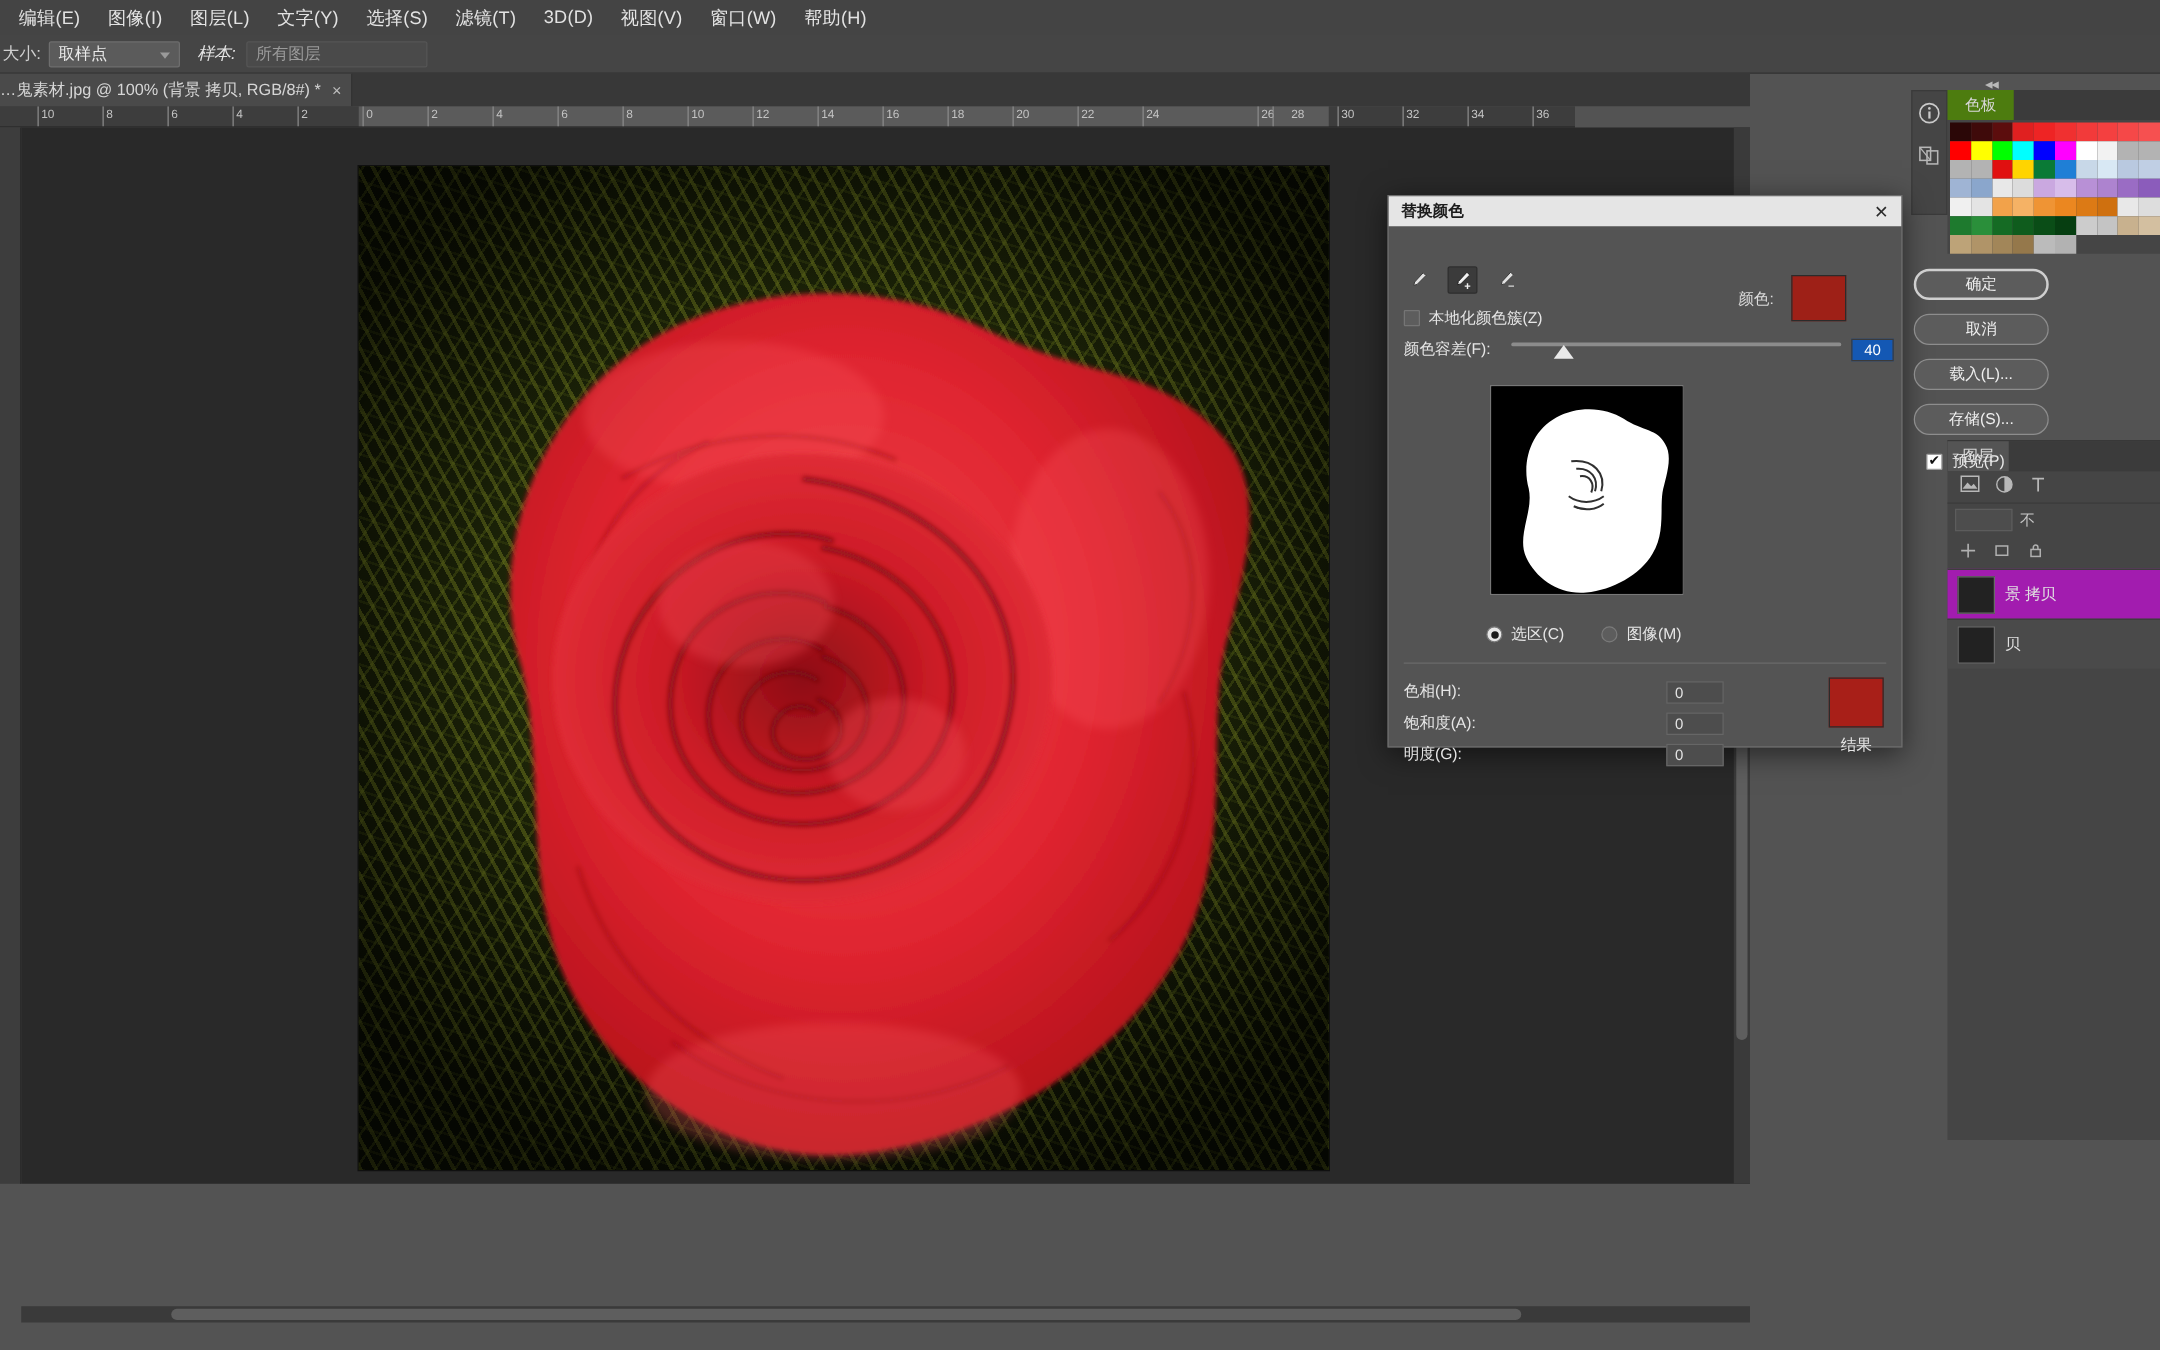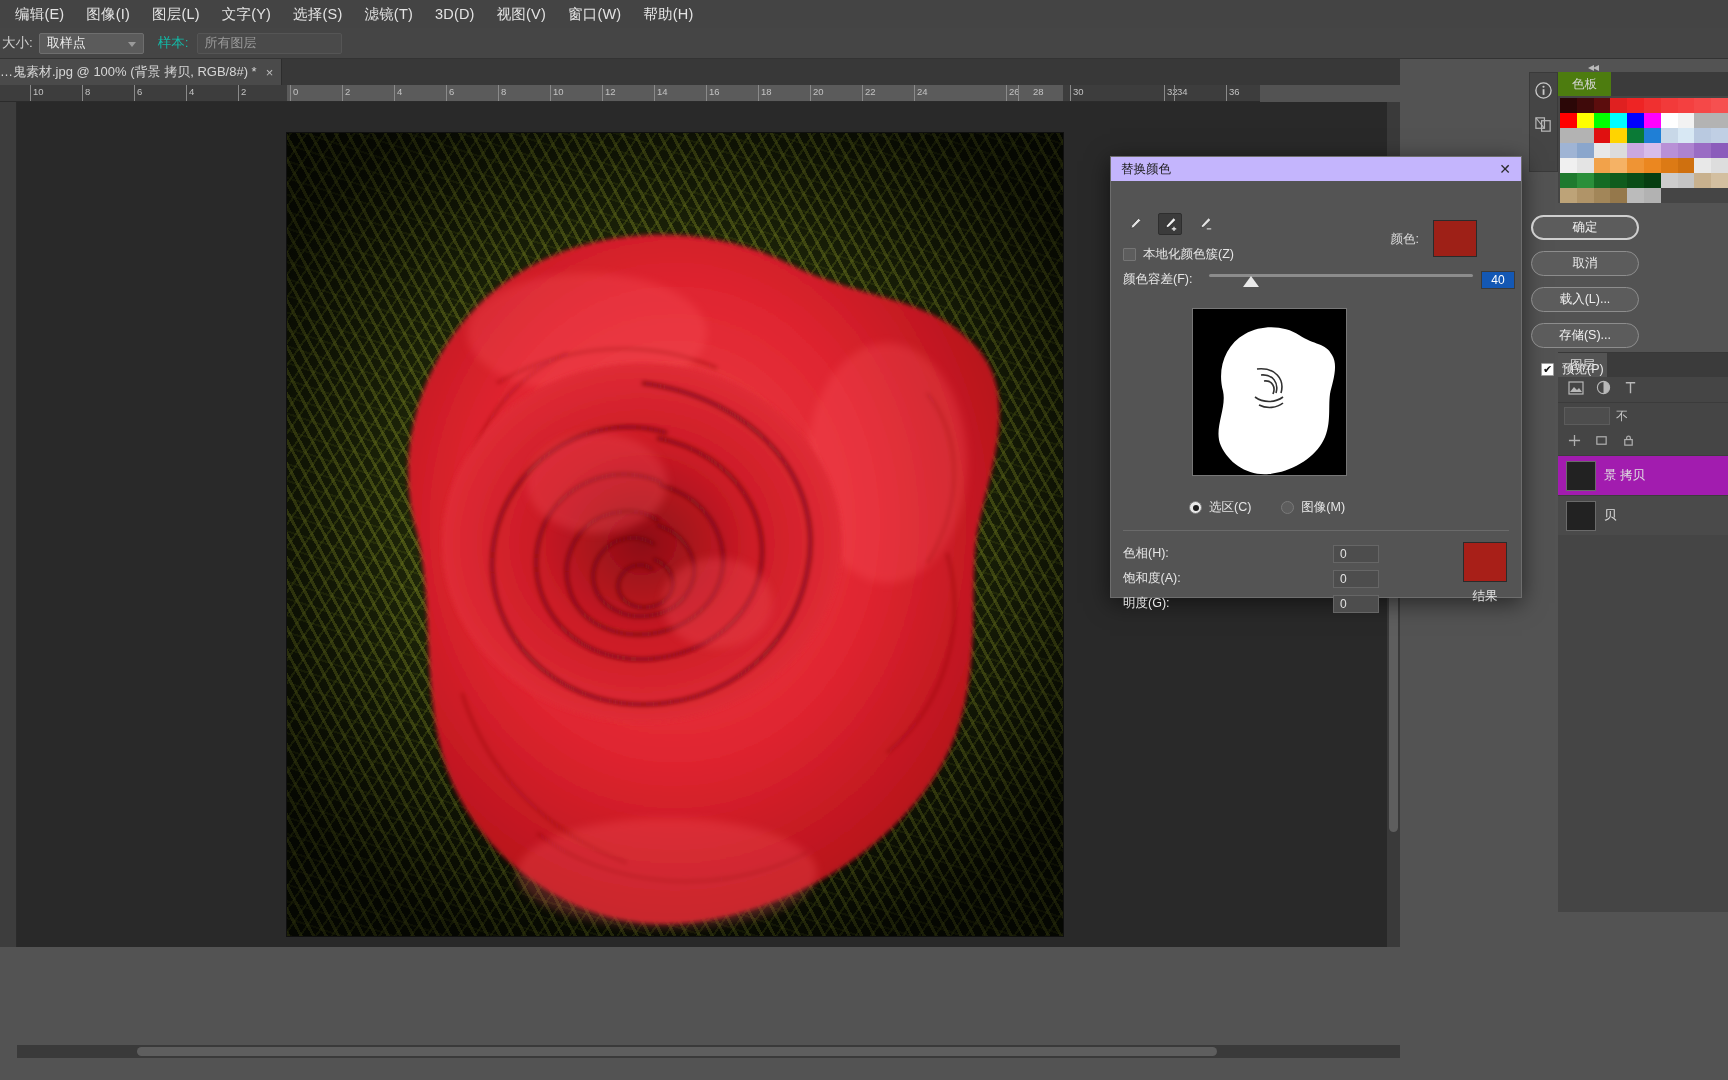--- a/index.html
+++ b/index.html
@@ -23,21 +23,21 @@
     letter-spacing: .2px;
   }
 
   
   .optionsbar {
     position: absolute; left: 0; top: 28px; width: 1728px; height: 31px;
     background: #454545; border-bottom: 1px solid #333;
     display: flex; align-items: center; padding-left: 2px;
   }
   .opt-label { color: #cfcfcf; font-size: 13.5px; margin-right: 6px; }
-  .opt-label.dim { color: #14b8a6; }
+  .opt-label.dim { color: #e5e5e5; font-style: italic; }
   .opt-select {
     position: relative;
     width: 105px; height: 21px; background: #5b5b5b;
     border: 1px solid #6e6e6e; border-radius: 2px;
     color: #eaeaea; font-size: 13px;
     display: flex; align-items: center; padding-left: 7px;
   }
   .opt-select .caret {
     position: absolute; right: 7px; top: 8px;
     width: 0; height: 0; border-left: 4px solid transparent;
@@ -197,22 +197,22 @@
 
   
   .dialog {
     position: absolute; left: 1110px; top: 156px;
     width: 412px; height: 442px;
     background: #545454;
     border: 1px solid #6d6d6d;
     box-shadow: 0 5px 22px rgba(0,0,0,.55);
   }
   .dlg-titlebar {
-    height: 24px; background: #c4b5fd; display: flex; align-items: center;
-    justify-content: space-between; padding: 0 6px 0 10px;
+    height: 24px; background: #e5e5e5; display: flex; align-items: center;
+    justify-content: space-between; padding: 0 6px 0 10px; font-weight: bold;
   }
   .dlg-title { color: #1d1d1d; font-size: 12.5px; }
   .dlg-close { color: #2b2b2b; font-size: 14px; line-height: 1; padding: 0 4px; }
 
   .dlg-body { position: relative; height: 418px; }
 
   .eyedrop-row {
     position: absolute; left: 12px; top: 32px;
     display: flex; gap: 11px; align-items: center;
   }
@@ -384,21 +384,21 @@
       <div class="seg" style="left: 602px;">12</div>
       <div class="seg" style="left: 654px;">14</div>
       <div class="seg" style="left: 706px;">16</div>
       <div class="seg" style="left: 758px;">18</div>
       <div class="seg" style="left: 810px;">20</div>
       <div class="seg" style="left: 862px;">22</div>
       <div class="seg" style="left: 914px;">24</div>
       <div class="seg" style="left: 966px; margin-left: 40px;">26</div>
       <div class="seg" style="left: 1018px; padding-left: 14px;">28</div>
       <div class="seg" style="left: 1070px;">30</div>
-      <div class="seg" style="left: 1164px;">32</div>
+      <div class="seg" style="left: 1122px;">32</div>
       <div class="seg" style="left: 1174px;">34</div>
       <div class="seg" style="left: 1226px;">36</div>
       <div class="seg" style="left: 1278px;">38</div>
       <div class="seg" style="left: 1330px;">40</div>
       <div class="seg" style="left: 1382px;">58</div>
     </div>
   <div class="ruler-v"></div>
 
   <div class="canvas-area">
     <div class="photo-frame">

